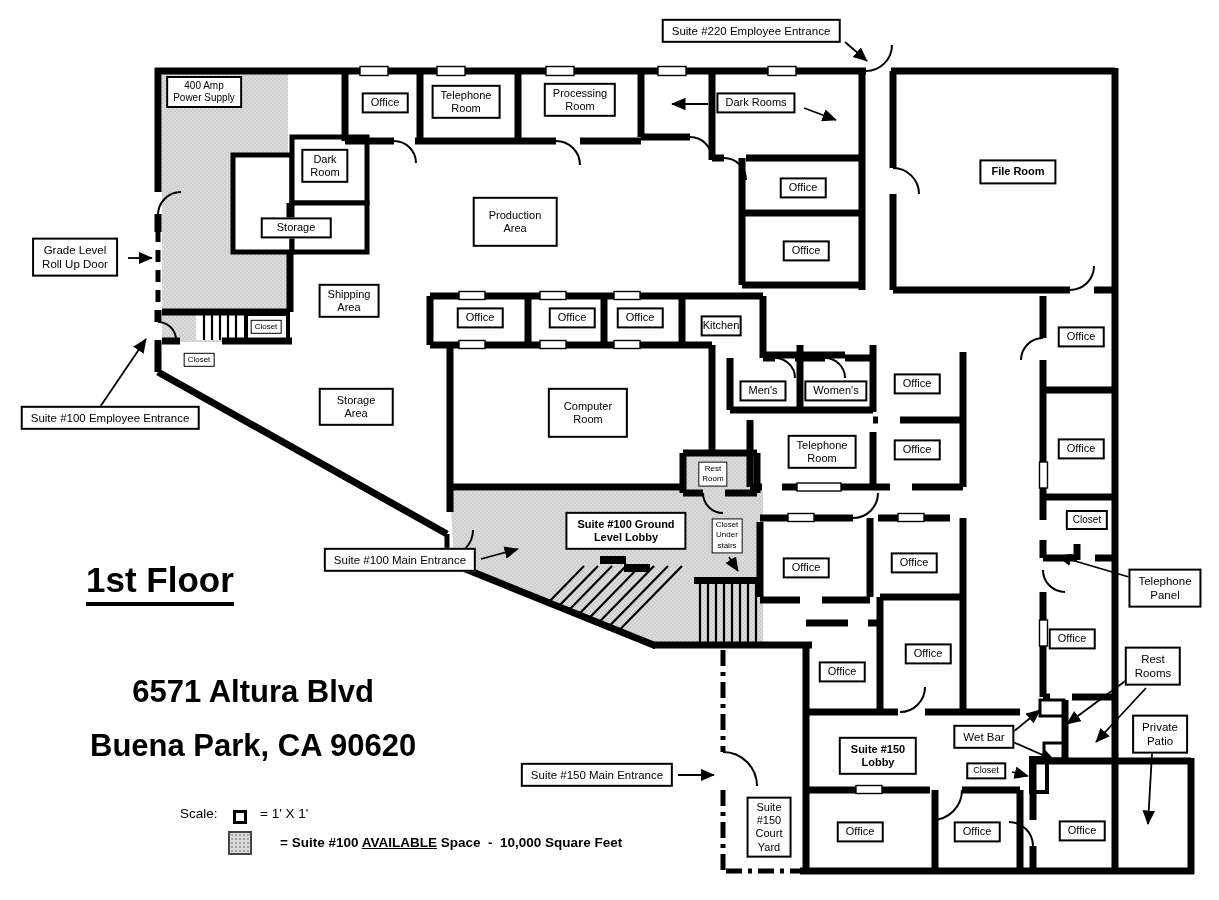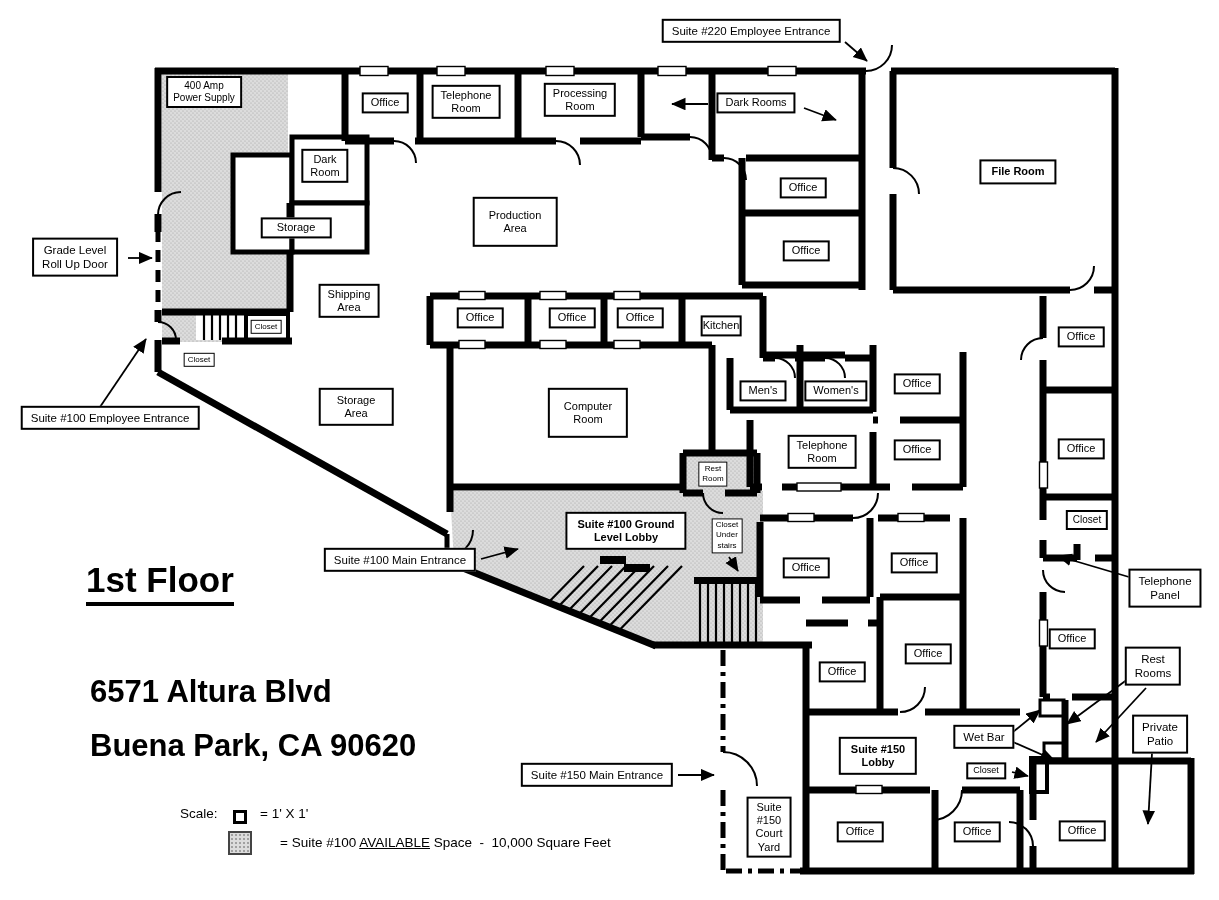--- a/index.html
+++ b/index.html
@@ -10,28 +10,28 @@
           padding:2px 7px;font-size:11px;line-height:1.2;text-align:center;white-space:pre-line;z-index:5;}
   .rlabel.f10{font-size:10px;padding:2px 5px;}
   .rlabel.sm{font-size:8px;padding:1px 3px;border-width:1.5px;line-height:1.3;}
   .rlabel.lg{padding:10px 14px;}
   .rlabel.md{padding:4px 10px;font-weight:bold;}
   .callout{position:absolute;transform:translate(-50%,-50%);background:#fff;border:2px solid #000;
            padding:3px 8px;font-size:11.5px;line-height:1.25;text-align:center;white-space:pre-line;z-index:6;}
   .callout.sm9{font-size:9px;padding:1px 5px;}
   .title-floor{position:absolute;left:86px;top:560px;font-size:35px;font-weight:bold;
                border-bottom:4px solid #000;padding-bottom:2px;z-index:4;}
-  .addr{position:absolute;left:90px;top:665px;font-size:31px;font-weight:bold;line-height:1.75;z-index:4;}
+  .addr{position:absolute;left:90px;top:665px;font-size:31px;font-weight:bold;line-height:1.75;z-index:4;text-align:center;}
   .scale-row{position:absolute;left:180px;top:806px;font-size:13.5px;z-index:4;}
   .scale-square{position:absolute;left:233px;top:810px;width:8px;height:8px;border:3px solid #000;z-index:4;}
   .scale-val{position:absolute;left:260px;top:806px;font-size:13.5px;z-index:4;}
   .legend-swatch{position:absolute;left:228px;top:831px;width:20px;height:20px;border:2px solid #444;
                  background-color:#dcdcdc;z-index:4;
                  background-image:radial-gradient(#9e9e9e 0.7px, transparent 0.9px);background-size:4px 4px;}
-  .legend-text{position:absolute;left:280px;top:835px;font-size:13.5px;font-weight:normal;white-space:pre;z-index:4;}
+  .legend-text{position:absolute;left:280px;top:835px;font-size:13.5px;font-weight:bold;white-space:pre;z-index:4;}
   .legend-text .und{text-decoration:underline;}
 </style>
 </head>
 <body>
 
 <div id="screen">
 
 <svg id="walls-svg" width="1219" height="900" viewBox="0 0 1219 900">
   <defs>
     <pattern id="hatch" width="4" height="4" patternUnits="userSpaceOnUse">

